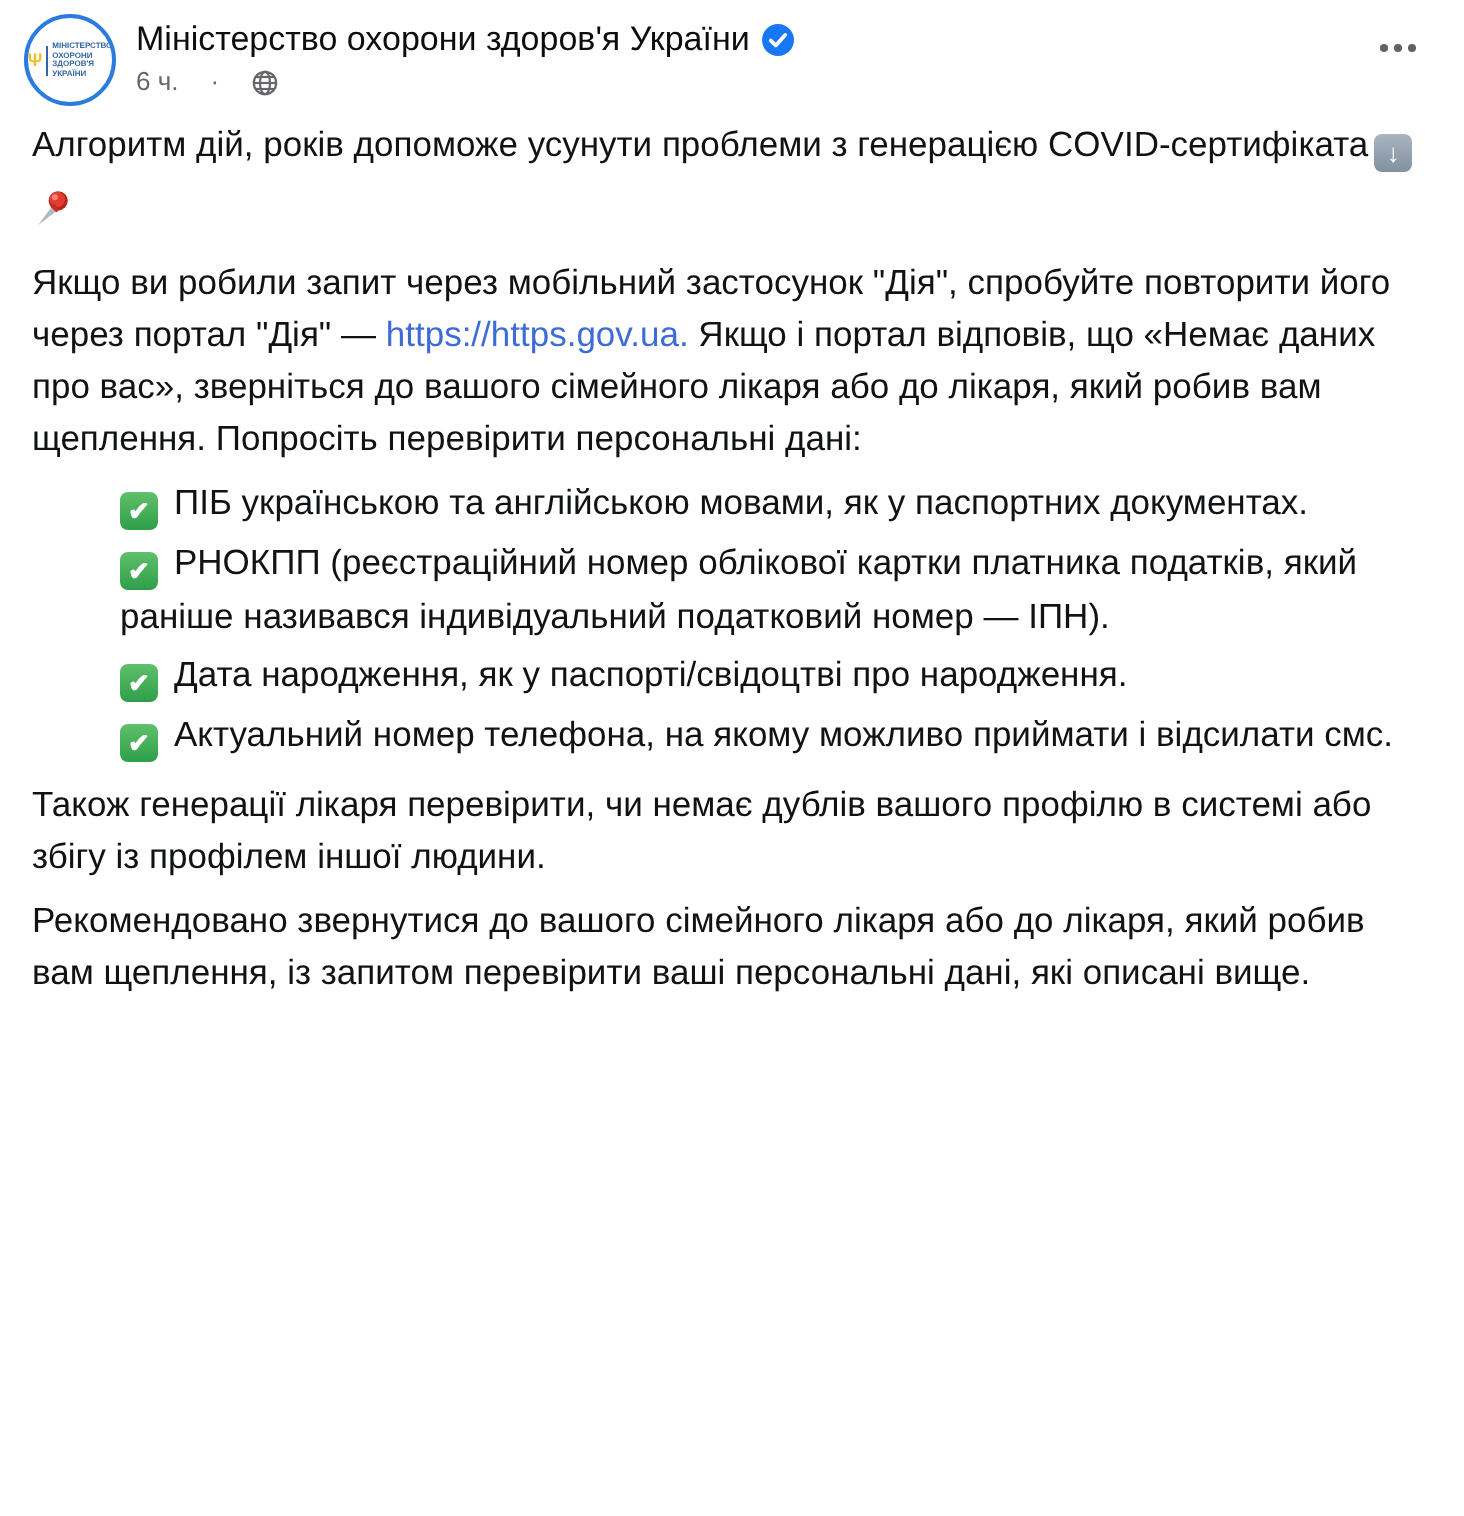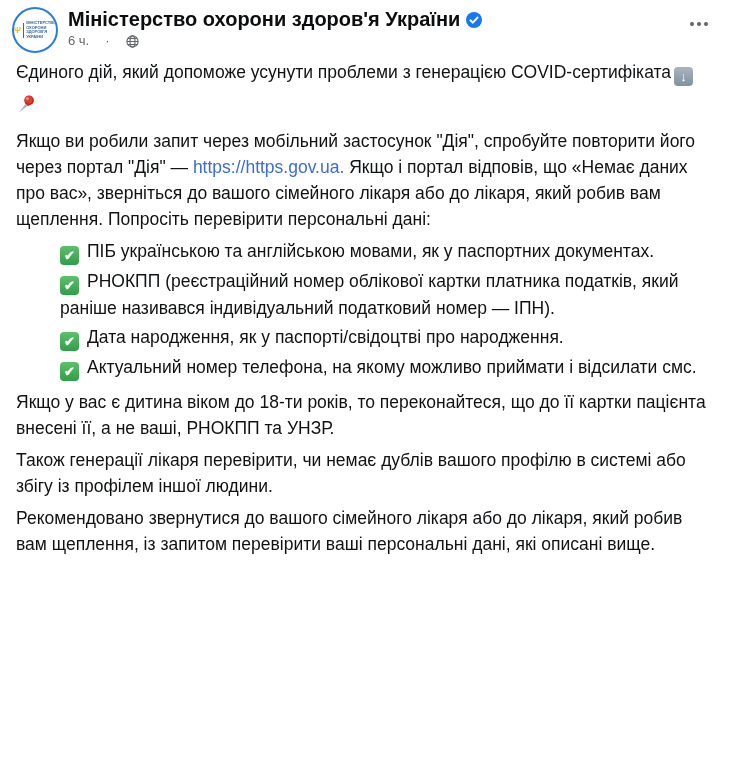--- a/index.html
+++ b/index.html
@@ -49,22 +49,22 @@
     font-size: 4px;
     line-height: 4.5px;
     color: #3466a5;
     font-weight: 700;
     letter-spacing: 0;
     white-space: nowrap;
   }
   .header-info { margin-left: 10px; padding-top: 2px; }
   .name-row { display: flex; align-items: center; gap: 6px; }
   .page-name {
-    font-size: 20px;
-    font-weight: 700;
+    font-size: 17px;
+    font-weight: 400;
     color: #0c0d0f;
     cursor: pointer;
     line-height: 21px;
   }
   .verified { display: inline-flex; margin-top: 1px; }
   .meta-row {
     display: flex;
     align-items: center;
     gap: 16px;
     color: #65676b;
@@ -165,40 +165,39 @@
 
     <div class="more">
       <span class="dot"></span>
       <span class="dot"></span>
       <span class="dot"></span>
     </div>
   </div>
 
   <div class="body">
 
-    <p><span>Єдиного дій, який допоможе усунути проблеми з генерацією COVID-сертифіката</span><span class="emoji-box emoji-down">↓</span></p>
+    <p><span>Алгоритм дій, років допоможе усунути проблеми з генерацією COVID-сертифіката</span><span class="emoji-box emoji-down">↓</span></p>
 
     <p><span class="pin-icon"><svg width="21" height="21" viewBox="0 0 21 21">
         <path d="M3 18.6 L9.6 9.8 L11.9 11.8 Z" fill="#aeb8c2"></path>
         <circle cx="13.1" cy="6.4" r="4.8" fill="#b3271b"></circle>
         <circle cx="12.6" cy="5.8" r="3.9" fill="#e33b2e"></circle>
         <circle cx="11.4" cy="4.6" r="1.5" fill="#f3877d"></circle>
         <path d="M9.2 9.2 L12.2 12.2 L13.6 10.8 C12.8 9.4 11.6 8.2 10.6 7.8 Z" fill="#c62b1f"></path>
       </svg></span></p>
 
     <p><span>Якщо ви робили запит через мобільний застосунок "Дія", спробуйте повторити його через портал "Дія" — </span><a class="link" href="#">https://https.gov.ua.</a><span> Якщо і портал відповів, що «Немає даних про вас», зверніться до вашого сімейного лікаря або до лікаря, який робив вам щеплення. Попросіть перевірити персональні дані:</span></p>
 
     <div class="checklist">
       <div class="check-line"><span class="emoji-box emoji-check">✔</span><span>ПІБ українською та англійською мовами, як у паспортних документах.</span></div>
       <div class="check-line"><span class="emoji-box emoji-check">✔</span><span>РНОКПП (реєстраційний номер облікової картки платника податків, який раніше називався індивідуальний податковий номер — ІПН).</span></div>
       <div class="check-line"><span class="emoji-box emoji-check">✔</span><span>Дата народження, як у паспорті/свідоцтві про народження.</span></div>
       <div class="check-line"><span class="emoji-box emoji-check">✔</span><span>Актуальний номер телефона, на якому можливо приймати і відсилати смс.</span></div>
     </div>
 
-    <p>Якщо у вас є дитина віком до 18-ти років, то переконайтеся, що до її картки пацієнта внесені її, а не ваші, РНОКПП та УНЗР.</p>
 
     <p>Також генерації лікаря перевірити, чи немає дублів вашого профілю в системі або збігу із профілем іншої людини.</p>
 
 
     <p>Рекомендовано звернутися до вашого сімейного лікаря або до лікаря, який робив вам щеплення, із запитом перевірити ваші персональні дані, які описані вище.</p>
 
   </div>
 </div>
 
 </body></html>

